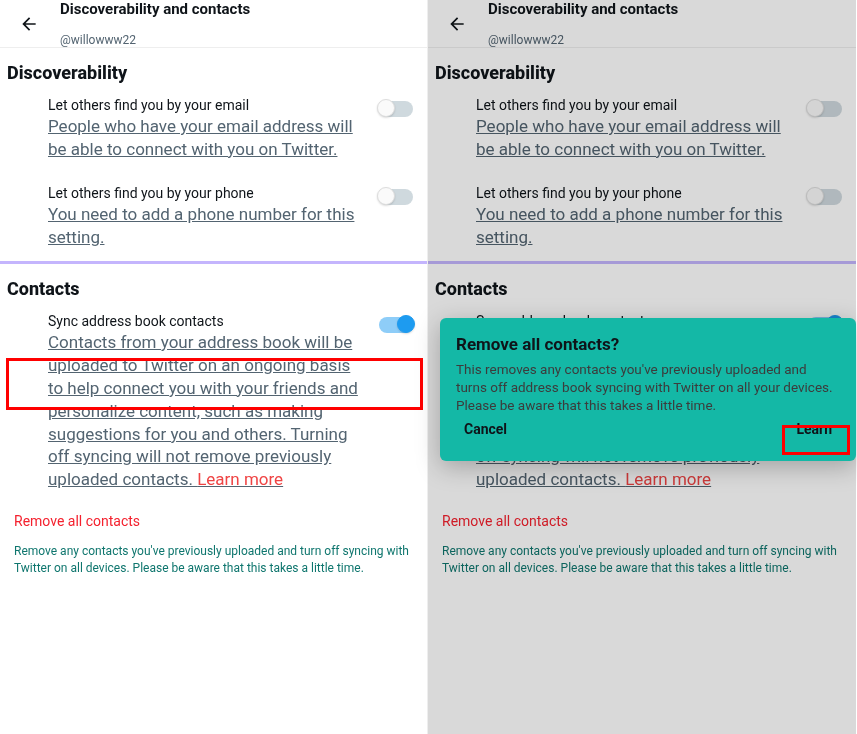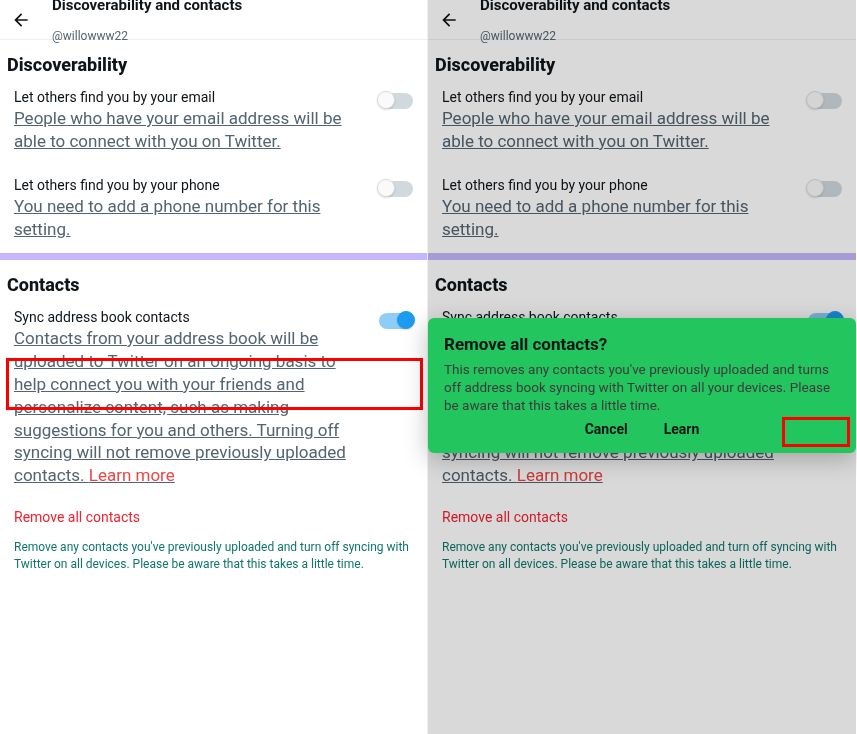--- a/index.html
+++ b/index.html
@@ -28,23 +28,23 @@
   }
   .dim-overlay {
     position: absolute;
     inset: 0;
     background: rgba(0,0,0,0.15);
     pointer-events: none;
   }
   .header {
     display: flex;
     align-items: center;
-    padding: 8px 4px;
+    padding: 8px 12px;
     border-bottom: 1px solid #eee;
-    height: 40px;
+    height: 48px;
   }
   .back-btn {
     width: 34px;
     height: 34px;
     display: flex;
     align-items: center;
     justify-content: center;
     border-radius: 50%;
     cursor: pointer;
   }
@@ -63,25 +63,26 @@
   .section-heading {
     font-size: 18px;
     font-weight: 800;
     padding: 14px 14px 2px 7px;
   }
   .setting {
     padding: 12px 14px;
     display: flex;
     align-items: flex-start;
     gap: 10px;
-    border-bottom: 7px solid #c4b5fd;
+    border-bottom: 3px solid #c4b5fd;
   }
   .setting.noborder { border-bottom: none; }
   .setting-text {
     flex: 1;
+    margin-left: 34px;
   }
   .setting-title {
     font-size: 14px;
     color: #0f1419;
     margin-bottom: 2px;
   }
   .setting-desc {
     font-size: 17px;
     color: #536471;
     line-height: 1.35;
@@ -132,42 +133,42 @@
     color: #0f766e;
     line-height: 1.35;
   }
   .redbox {
     position: absolute;
     border: 3px solid #f00;
     pointer-events: none;
   }
   .dialog {
     position: absolute;
-    left: 0;
+    left: 12px;
     right: 0px;
     top: 318px;
-    background: #22c55e;
+    background: #14b8a6;
     border-radius: 6px;
     box-shadow: 0 6px 24px rgba(0,0,0,0.25);
-    padding: 16px 16px 10px 16px;
+    padding: 16px 16px 18px 16px;
     z-index: 5;
   }
   .dialog-title {
     font-size: 17px;
     font-weight: 700;
     margin-bottom: 6px;
   }
   .dialog-body {
     font-size: 13.5px;
     color: #3c3c3c;
     line-height: 1.35;
   }
   .dialog-actions {
     display: flex;
-    justify-content: center;
+    justify-content: space-between;
     gap: 20px;
     align-items: center;
   }
   .dialog-btn {
     font-size: 14px;
     font-weight: 700;
     color: #0f1419;
     padding: 6px 8px;
     cursor: pointer;
   }

